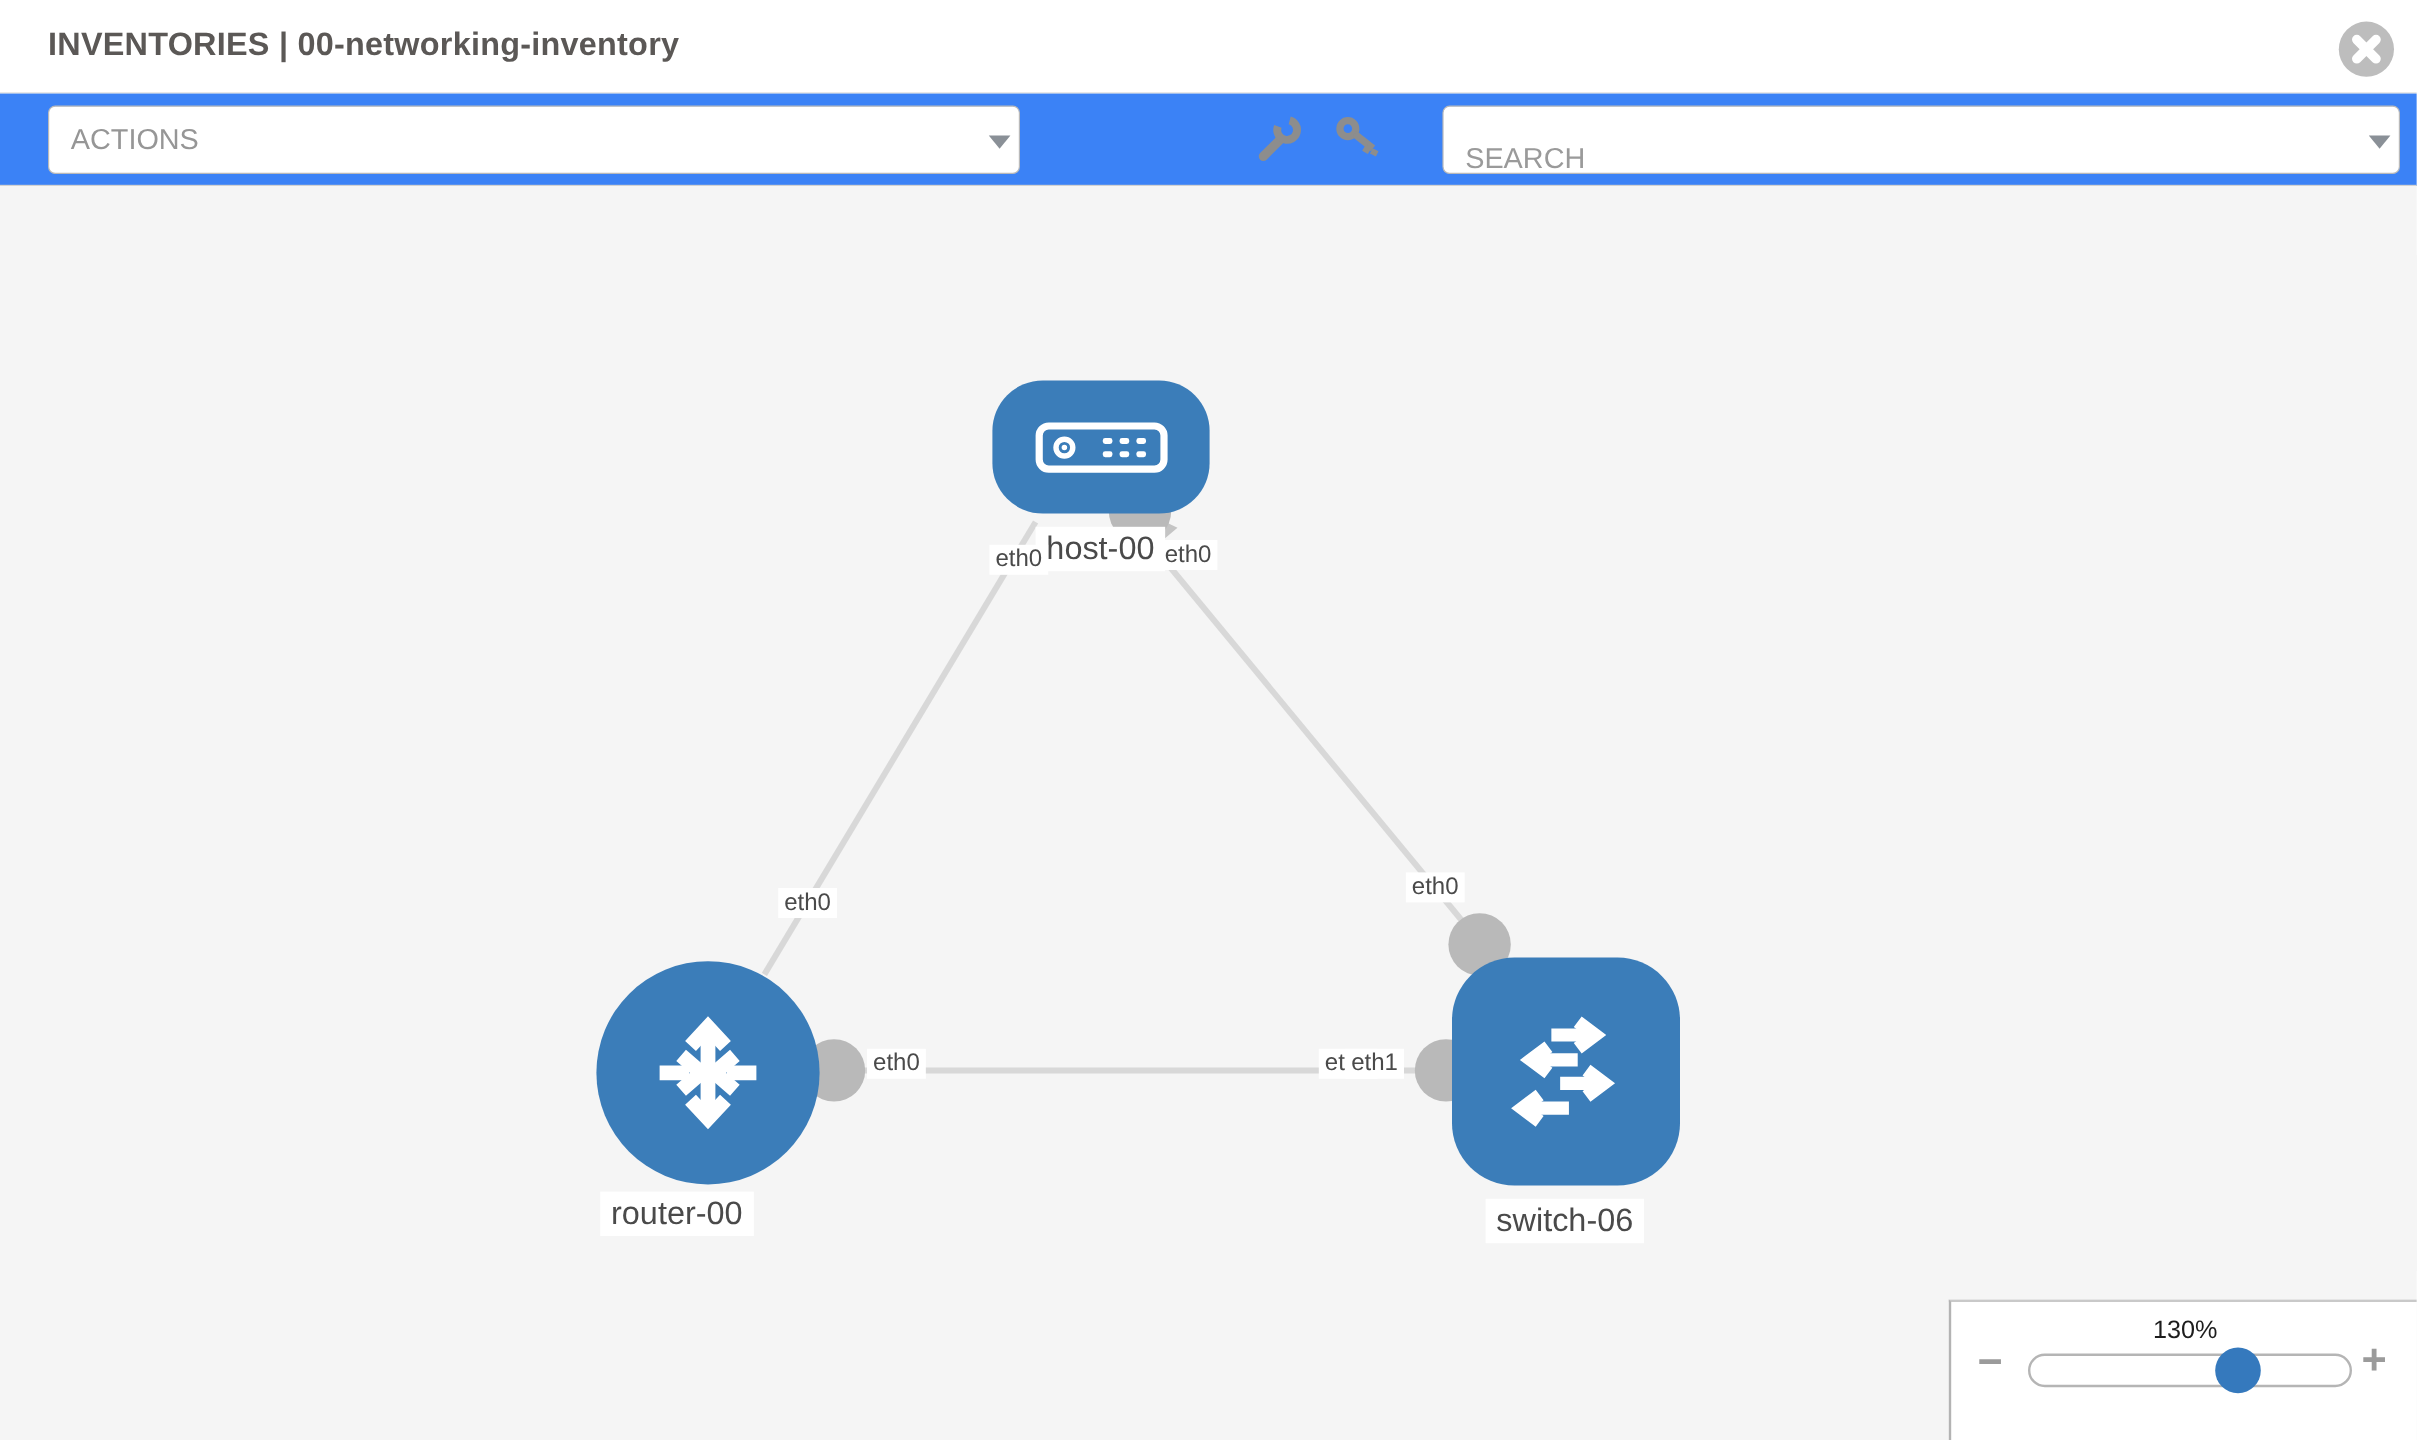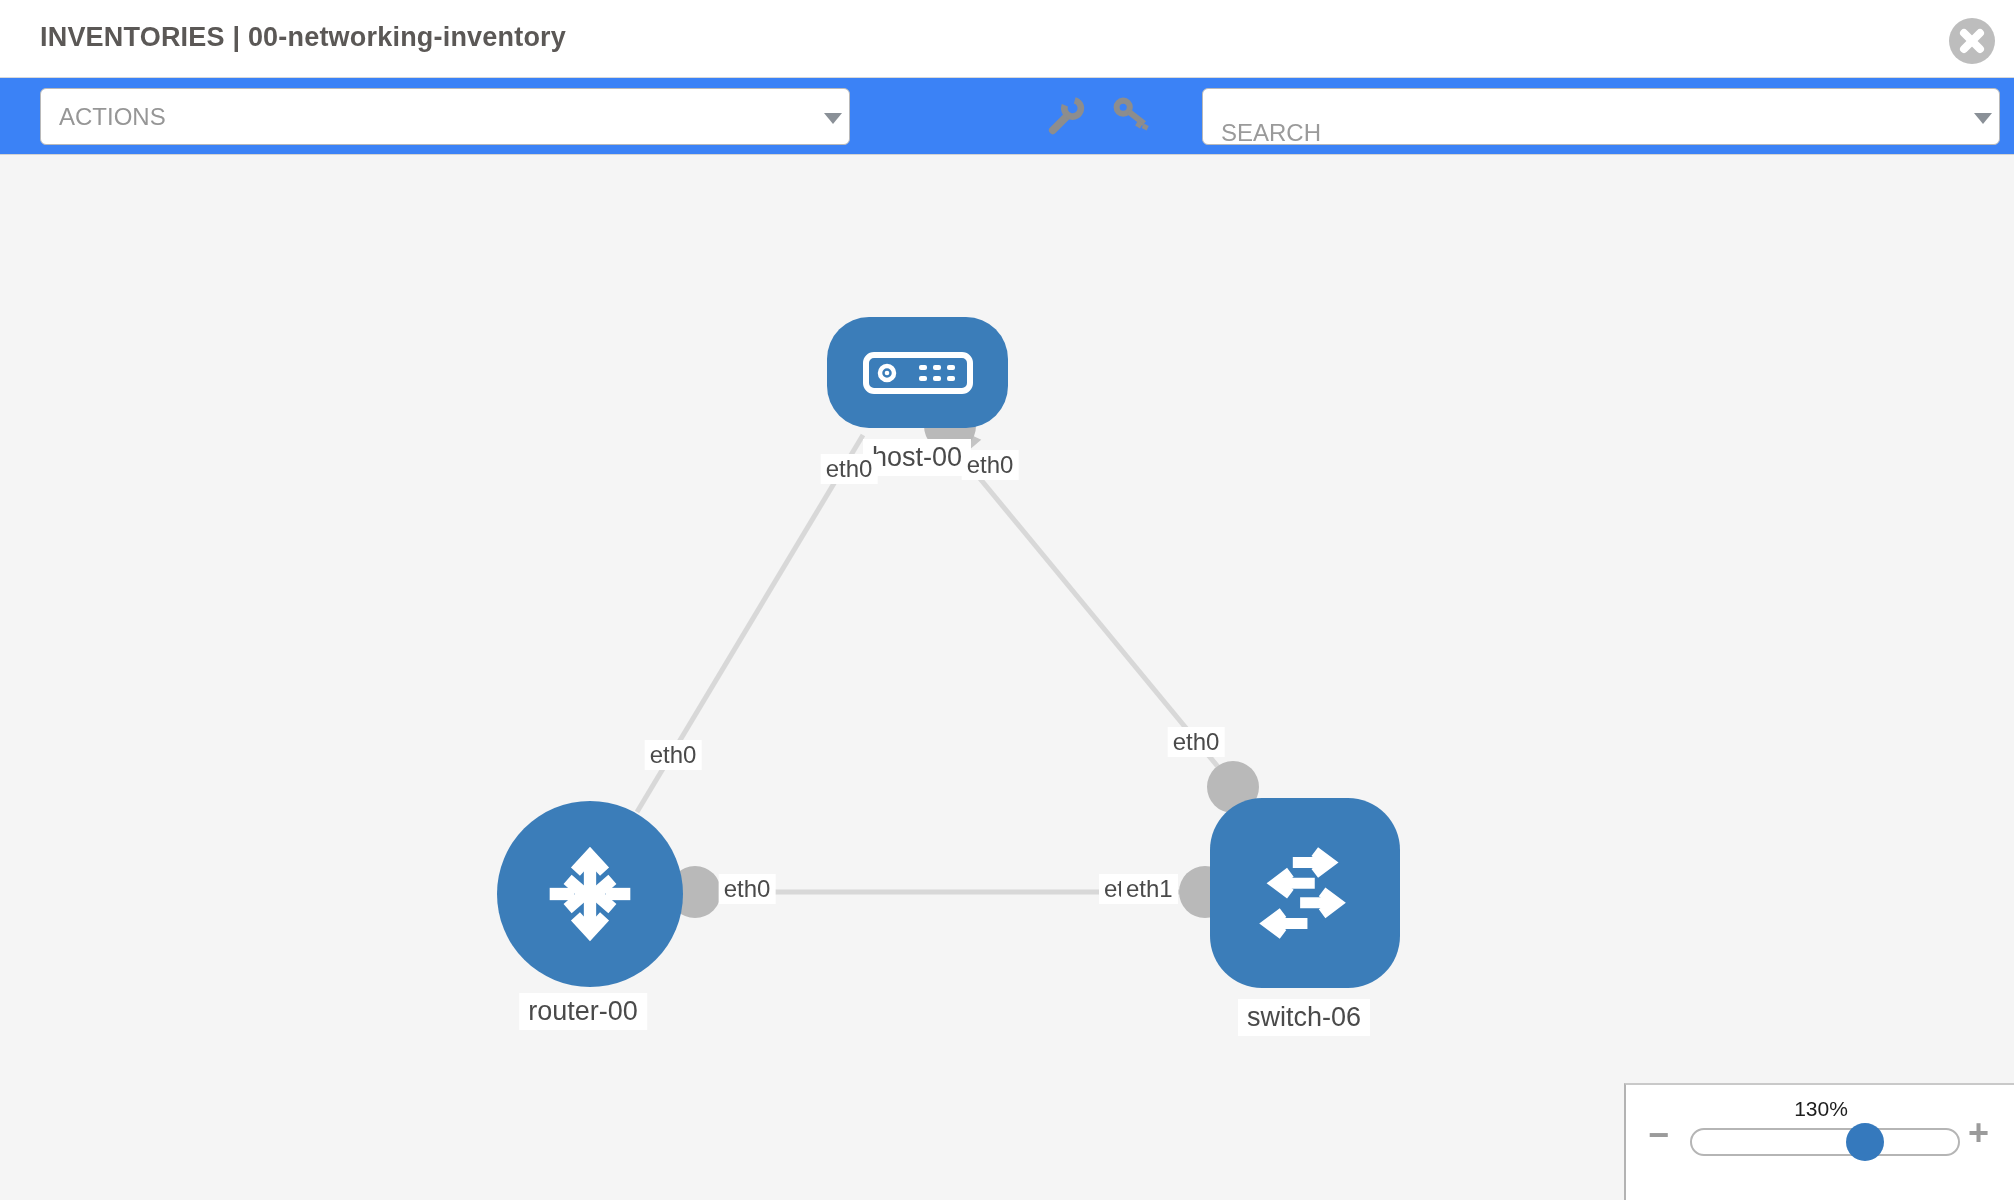--- a/index.html
+++ b/index.html
@@ -31,21 +31,21 @@
 
   
   .canvas { position:relative; height:1045px; background:#f5f5f5; overflow:hidden; }
   .linklayer { position:absolute; left:0; top:0; }
 
   .node { position:absolute; background:#3b7db9; cursor:pointer; }
   .node svg { position:absolute; }
 
   .lbl { position:absolute; background:#ffffff; color:#4a4a4a; white-space:nowrap; }
   .node-lbl { font-size:27px; padding:3px 9px; transform:translateX(-50%); }
-  .if-lbl  { font-size:24px; padding:1px 5px; transform:translateX(-50%); }
+  .if-lbl  { font-size:20px; padding:1px 5px; transform:translateX(-50%); }
   .if-lbl.raw { transform:none; }
 
   
   .zoom-panel { position:absolute; left:1624px; top:928px; width:392px; height:119px;
                 background:#fff; border-top:2px solid #c9c9c9; border-left:2px solid #b3b3b3; }
   .zoom-pct { position:absolute; left:0; width:100%; top:12px; text-align:center;
               font-size:21px; color:#1d1d1d; }
   .zoom-minus { position:absolute; left:22px; top:32px; font-size:36px; font-weight:bold;
                 color:#9b9b9b; cursor:pointer; line-height:36px; }
   .zoom-plus  { position:absolute; left:342px; top:30px; font-size:36px; font-weight:bold;
@@ -148,21 +148,21 @@
           <polyline points="38,33 26,42 38,51"></polyline>
           <line x1="46" y1="58" x2="69" y2="58"></line>
           <polyline points="64,49 76,58 64,67"></polyline>
           <line x1="52" y1="75" x2="27" y2="75"></line>
           <polyline points="32,66 20,75 32,84"></polyline>
         </g>
       </svg>
     </div>
 
     <div class="lbl node-lbl" style="left:917px; top:284px;">host-00</div>
-    <div class="lbl node-lbl" style="left:583px; top:838px;">router-00</div>
+    <div class="lbl node-lbl" style="left:564px; top:838px;">router-00</div>
     <div class="lbl node-lbl" style="left:1304px; top:844px;">switch-06</div>
 
     <div class="lbl if-lbl" style="left:849px; top:299px;">eth0</div>
     <div class="lbl if-lbl" style="left:990px; top:295px;">eth0</div>
     <div class="lbl if-lbl" style="left:673px; top:585px;">eth0</div>
     <div class="lbl if-lbl" style="left:747px; top:719px;">eth0</div>
     <div class="lbl if-lbl" style="left:1196px; top:572px;">eth0</div>
     <div class="lbl if-lbl raw" style="left:1099px; top:719px;">eth1</div>
     <div class="lbl if-lbl raw" style="left:1121px; top:719px;">eth1</div>
 

